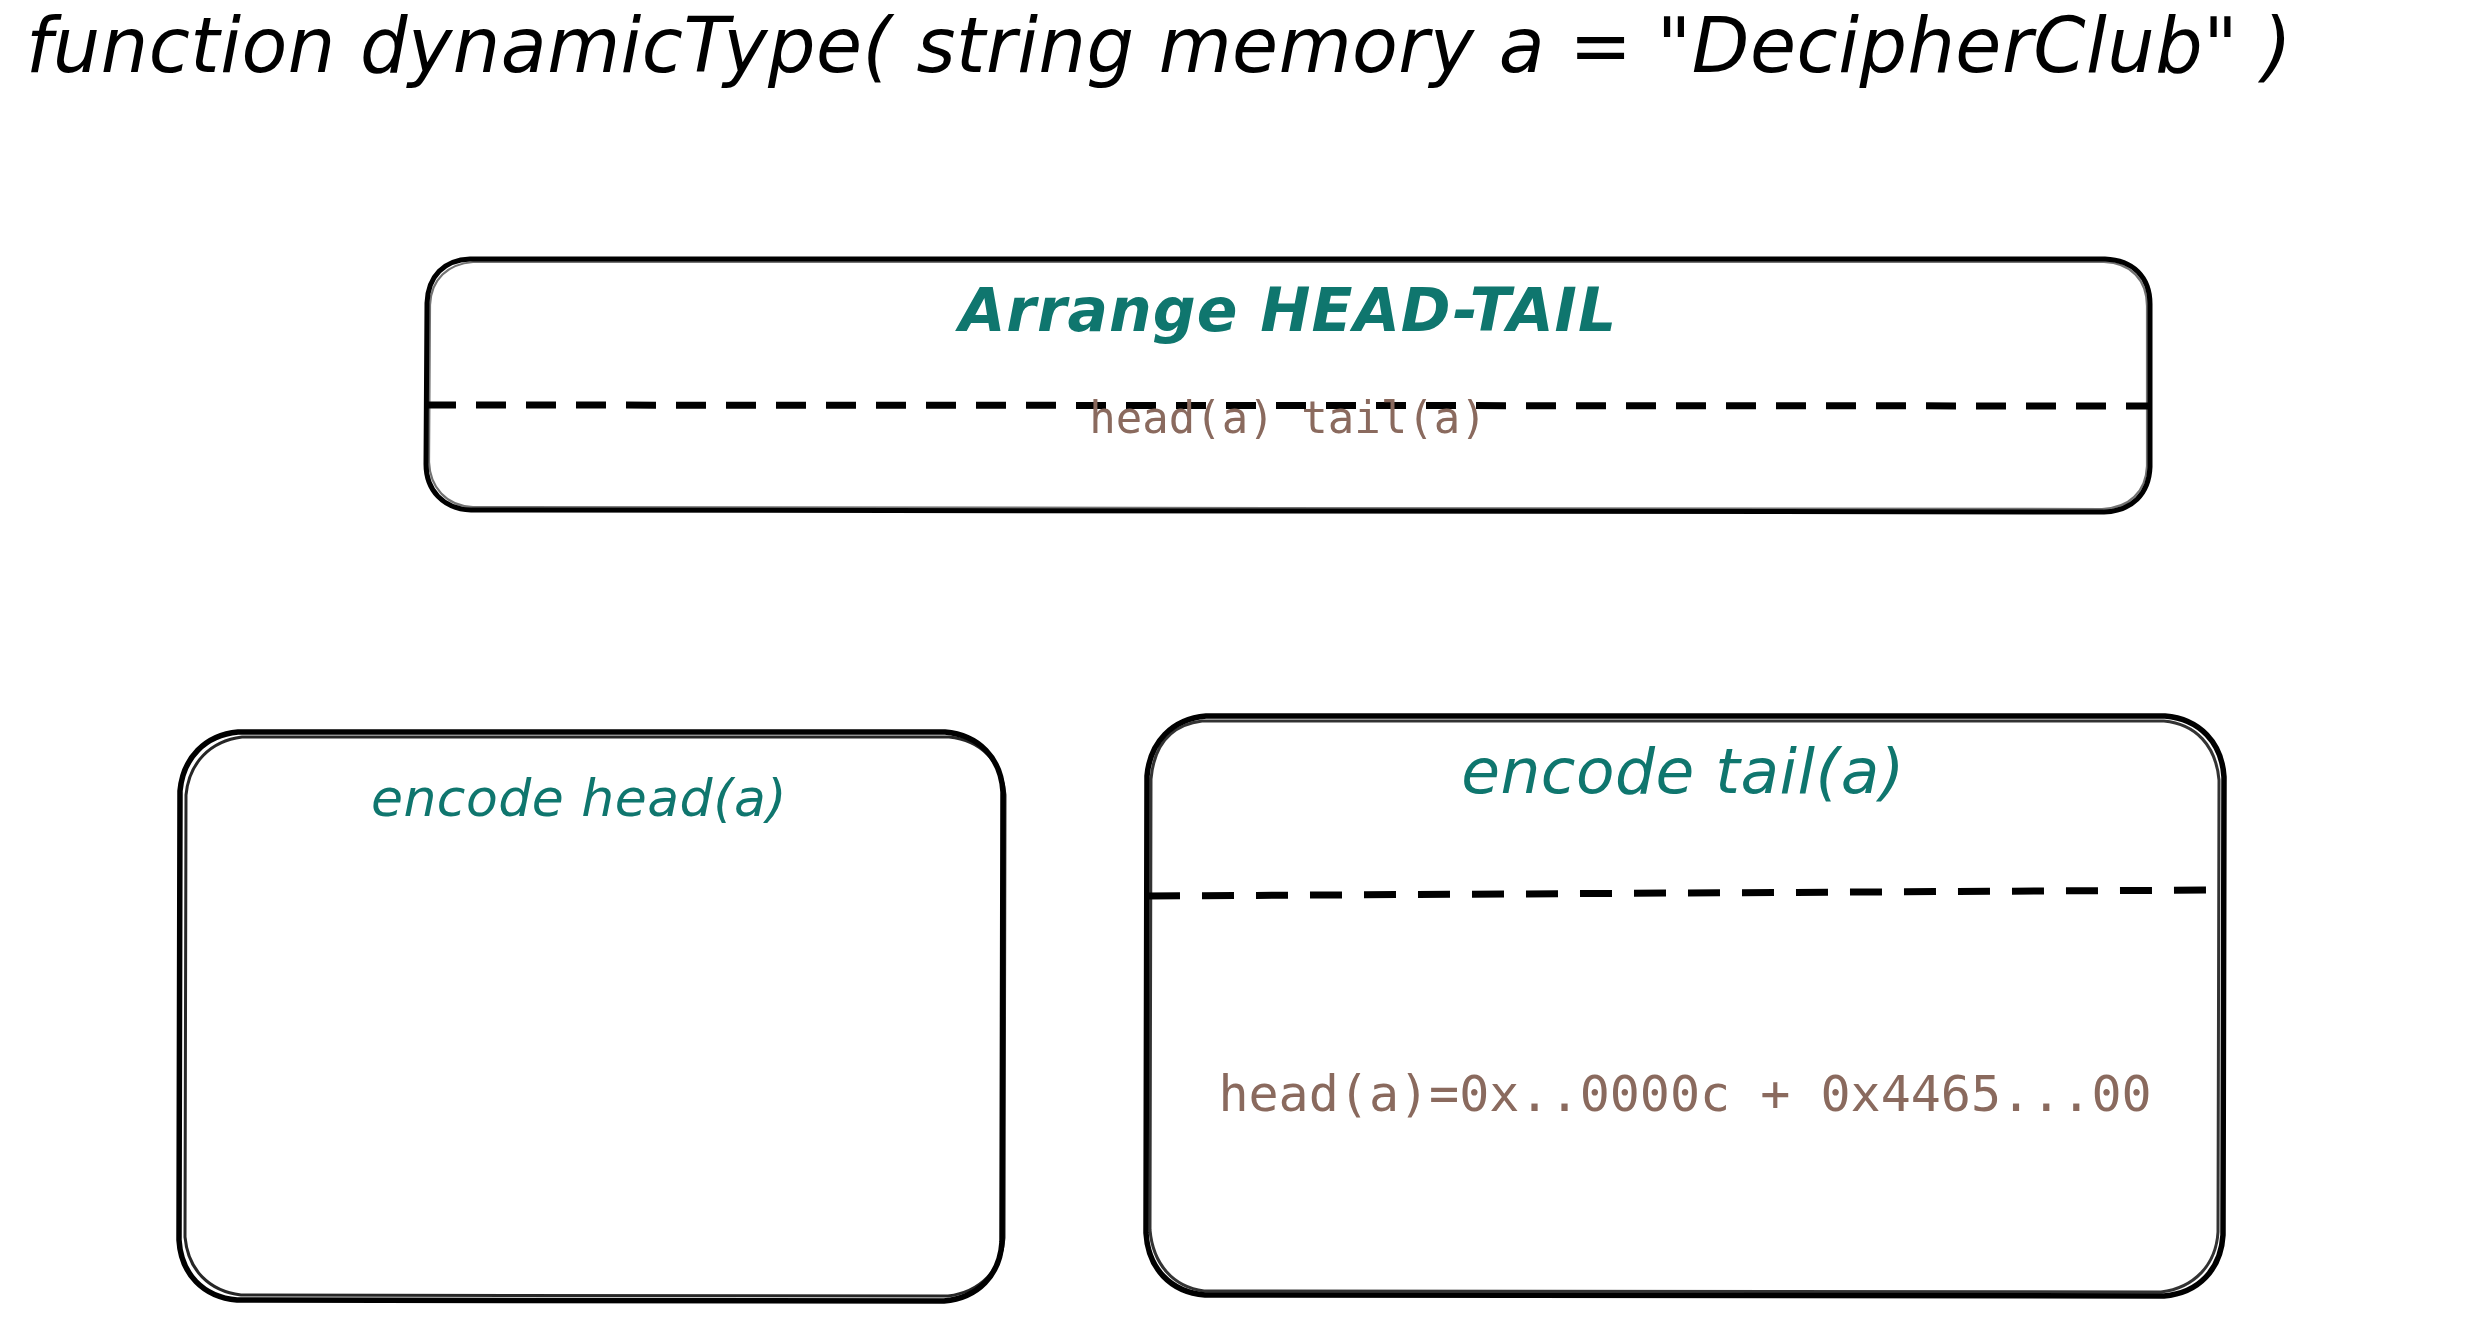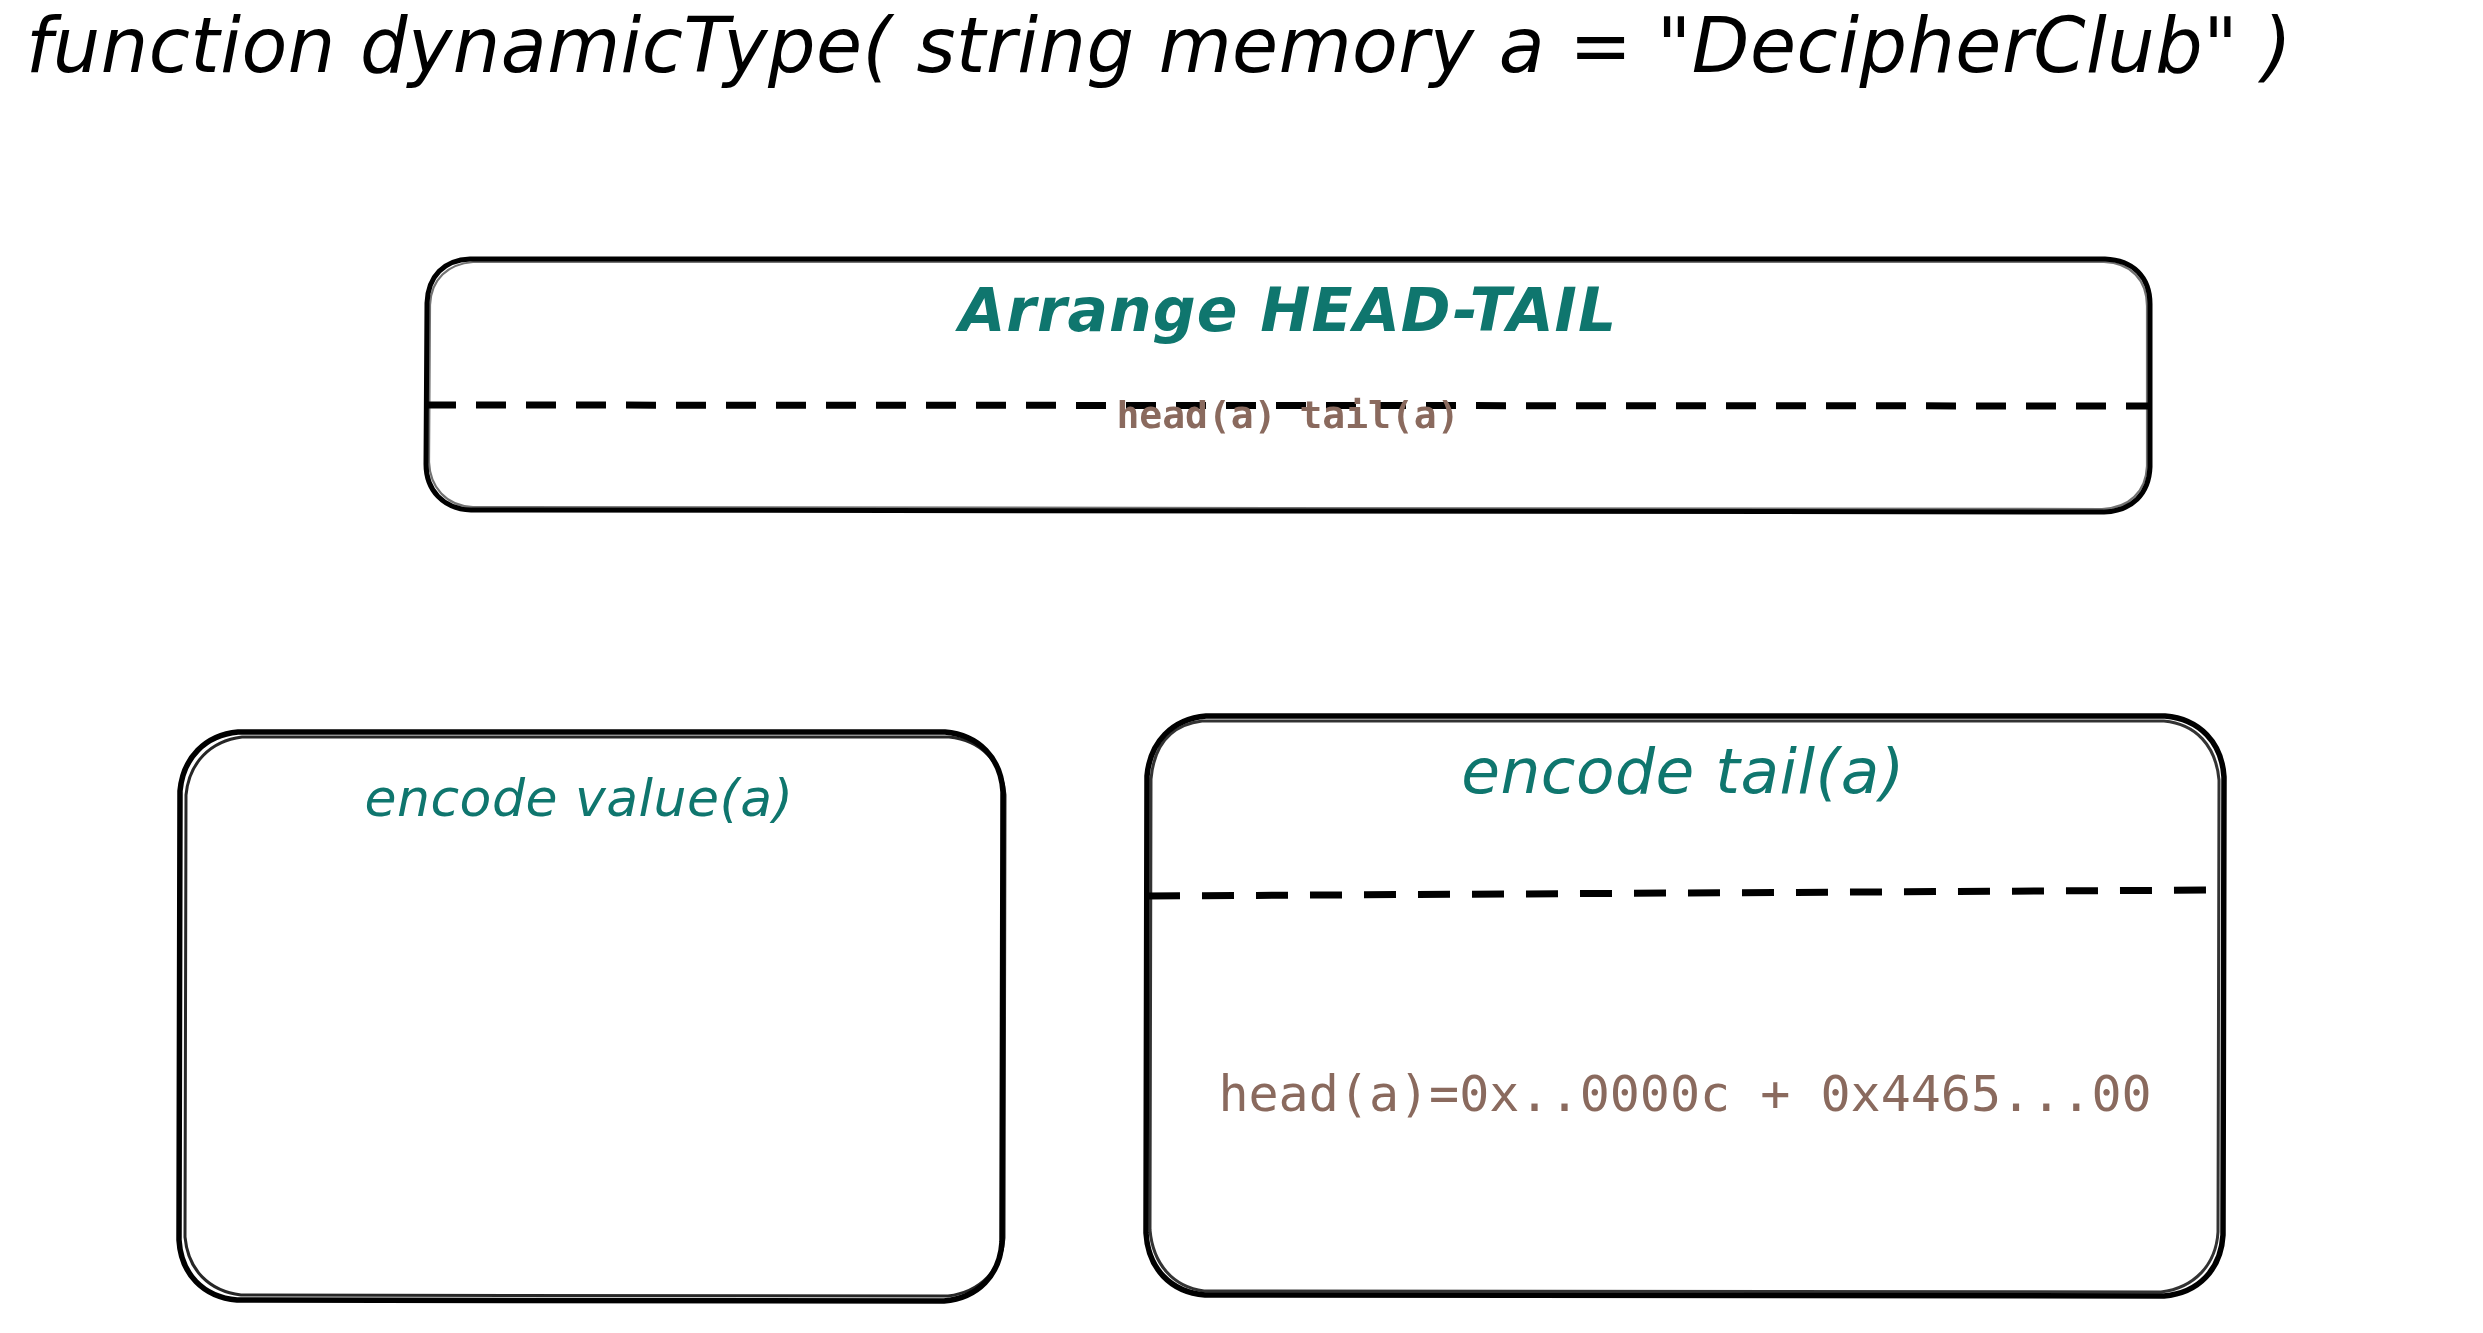--- a/index.html
+++ b/index.html
@@ -92,23 +92,22 @@
     height: 258px;
   }
   #box-arrange .box-title {
     top: 24px;
     font-size: 60px;
     font-weight: 700;
     letter-spacing: 1px;
   }
   #box-arrange .box-line.line-1 {
     top: 140px;
-    font-size: 38px;
+    font-size: 44px;
     letter-spacing: 0px;
-    font-weight: bold;
   }
 
   
   #box-encode-head {
     left: 176px;
     top: 728px;
     width: 830px;
     height: 576px;
   }
   #box-encode-head .box-title {
@@ -176,21 +175,21 @@
   <div class="sketch-box" id="box-encode-head">
     <svg class="frame" viewBox="0 0 830 576" preserveAspectRatio="none">
       <path d="M62,4 C29,7 7,30 4,63 L3,512 C5,546 27,569 61,572
                L768,573 C802,570 824,547 826,514
                L827,64 C825,30 803,7 769,4 Z" fill="none" stroke="#000000" stroke-width="5.5" stroke-linecap="round" stroke-linejoin="round"></path>
       <path d="M66,9 C34,13 13,35 10,67 L9,509 C12,542 33,563 65,567
                L772,568 C804,564 826,542 828,510
                L829,67 C826,34 805,12 773,9 Z" fill="none" stroke="#000000" stroke-width="3" stroke-linecap="round" stroke-linejoin="round" opacity="0.85"></path>
     </svg>
     <div class="box-content">
-      <div class="box-title">encode value(a)</div>
+      <div class="box-title">encode head(a)</div>
     </div>
   </div>
 
   <div class="sketch-box" id="box-encode-tail">
     <svg class="frame" viewBox="0 0 1086 586" preserveAspectRatio="none">
       <path d="M64,4 C30,7 8,30 5,64 L4,521 C6,556 28,580 63,583
                L1022,584 C1057,581 1079,557 1081,523
                L1082,65 C1080,31 1058,7 1023,4 Z" fill="none" stroke="#000000" stroke-width="5.5" stroke-linecap="round" stroke-linejoin="round"></path>
       <path d="M60,9 C28,13 12,34 9,67 L8,518 C11,552 31,575 62,579
                L1019,580 C1052,576 1074,553 1076,520

